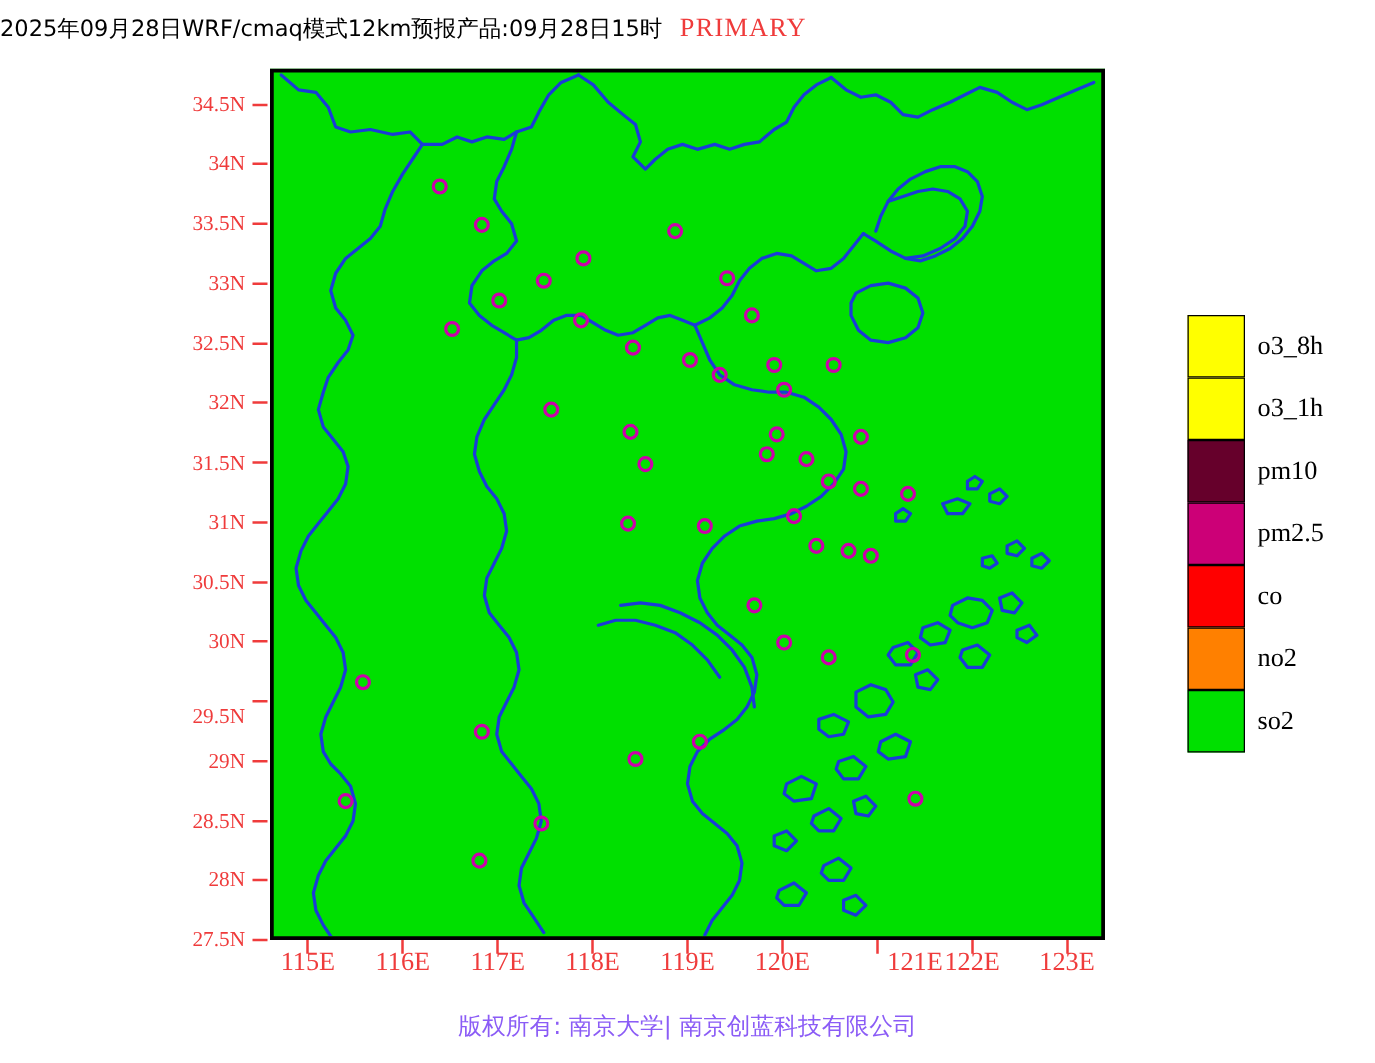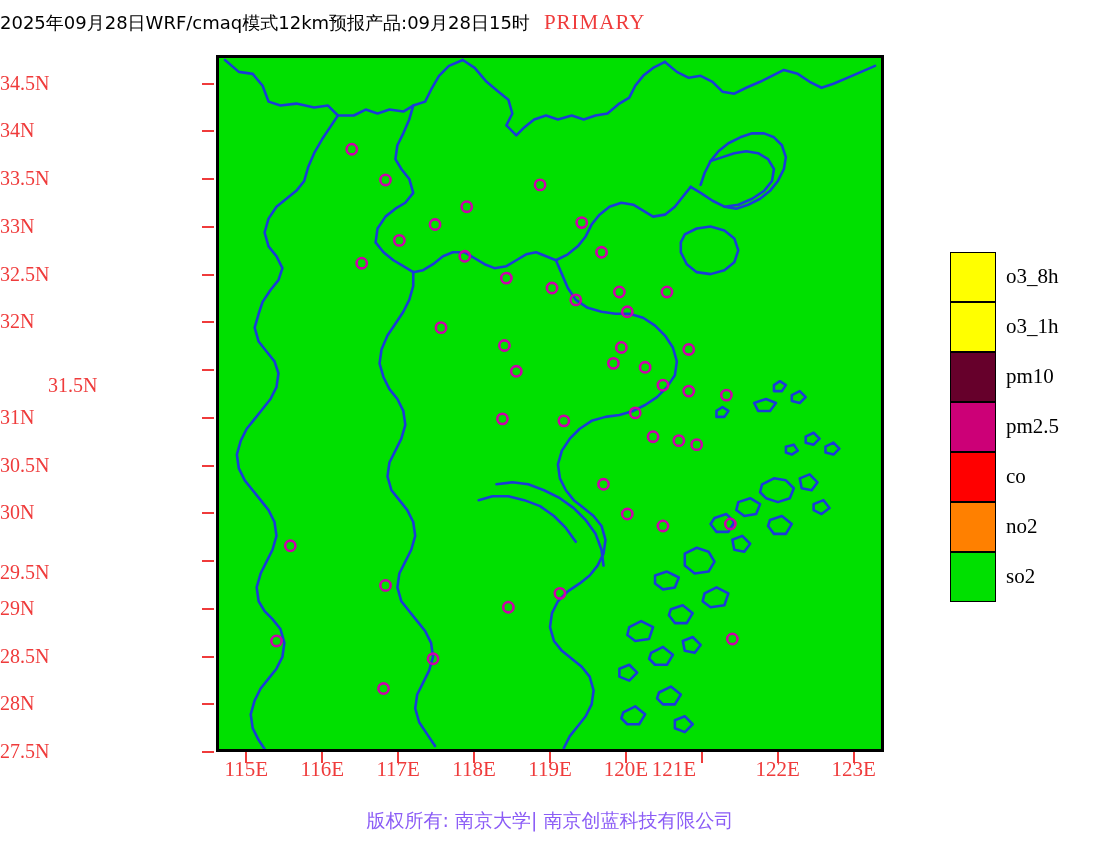--- a/index.html
+++ b/index.html
@@ -21,22 +21,22 @@
   #plot{
     position:absolute;left:216px;top:55px;width:668px;height:697px;
     border:3px solid #000;box-sizing:border-box;
     background:#00e000;overflow:hidden;
   }
   #mapsvg{position:absolute;left:0;top:0;width:100%;height:100%;display:block;}
 
   
   .ytick{position:absolute;left:202px;width:12px;height:2px;background:#ef3b3b;}
   .ylabel{
-    position:absolute;left:0;width:196px;text-align:left;
-    color:#ef3b3b;font-family:"Liberation Serif", serif;font-size:20px;
+    position:absolute;left:0;width:196px;text-align:right;
+    color:#ef3b3b;font-family:"Liberation Serif", serif;font-size:17px;
     line-height:21px;
   }
   .xtick{position:absolute;top:752px;width:2px;height:11px;background:#ef3b3b;}
   .xlabel{
     position:absolute;top:758px;width:90px;text-align:center;
     color:#ef3b3b;font-family:Liberation Serif, serif;font-size:21px;
     line-height:22px;
   }
 
   
@@ -195,21 +195,21 @@
     <div class="ylabel" style="top: 120.384px;">34N</div>
     <div class="ytick" style="top: 178.123px;"></div>
     <div class="ylabel" style="top: 168.123px;">33.5N</div>
     <div class="ytick" style="top: 225.863px;"></div>
     <div class="ylabel" style="top: 215.863px;">33N</div>
     <div class="ytick" style="top: 273.603px;"></div>
     <div class="ylabel" style="top: 263.603px;">32.5N</div>
     <div class="ytick" style="top: 321.342px;"></div>
     <div class="ylabel" style="top: 311.342px;">32N</div>
     <div class="ytick" style="top: 369.082px;"></div>
-    <div class="ylabel" style="top: 375px; padding-left: 48px;">31.5N</div>
+    <div class="ylabel" style="top: 360px;">31.5N</div>
     <div class="ytick" style="top: 416.822px;"></div>
     <div class="ylabel" style="top: 406.822px;">31N</div>
     <div class="ytick" style="top: 464.562px;"></div>
     <div class="ylabel" style="top: 454.562px;">30.5N</div>
     <div class="ytick" style="top: 512.301px;"></div>
     <div class="ylabel" style="top: 502.301px;">30N</div>
     <div class="ytick" style="top: 560.041px;"></div>
     <div class="ylabel" style="top: 550.041px; margin-top: 12px;">29.5N</div>
     <div class="ytick" style="top: 607.781px;"></div>
     <div class="ylabel" style="top: 597.781px;">29N</div>
@@ -227,21 +227,21 @@
     <div class="xlabel" style="left: 277.273px;">116E</div>
     <div class="xtick" style="left: 397.182px;"></div>
     <div class="xlabel" style="left: 353.182px;">117E</div>
     <div class="xtick" style="left: 473.091px;"></div>
     <div class="xlabel" style="left: 429.091px;">118E</div>
     <div class="xtick" style="left: 549px;"></div>
     <div class="xlabel" style="left: 505px;">119E</div>
     <div class="xtick" style="left: 624.909px;"></div>
     <div class="xlabel" style="left: 580.909px;">120E</div>
     <div class="xtick" style="left: 700.818px;"></div>
-    <div class="xlabel" style="left: 629px; text-align: center;">121E</div>
+    <div class="xlabel" style="left: 687px; text-align: center;">121E</div>
     <div class="xtick" style="left: 776.727px;"></div>
     <div class="xlabel" style="left: 732.727px;">122E</div>
     <div class="xtick" style="left: 852.636px;"></div>
     <div class="xlabel" style="left: 808.636px;">123E</div>
   </div>
 
 <div id="legend">
     <div class="legrow">
       <div class="swatch" style="background: rgb(255, 255, 0);"></div>
       <div class="legtext">o3_8h</div>

